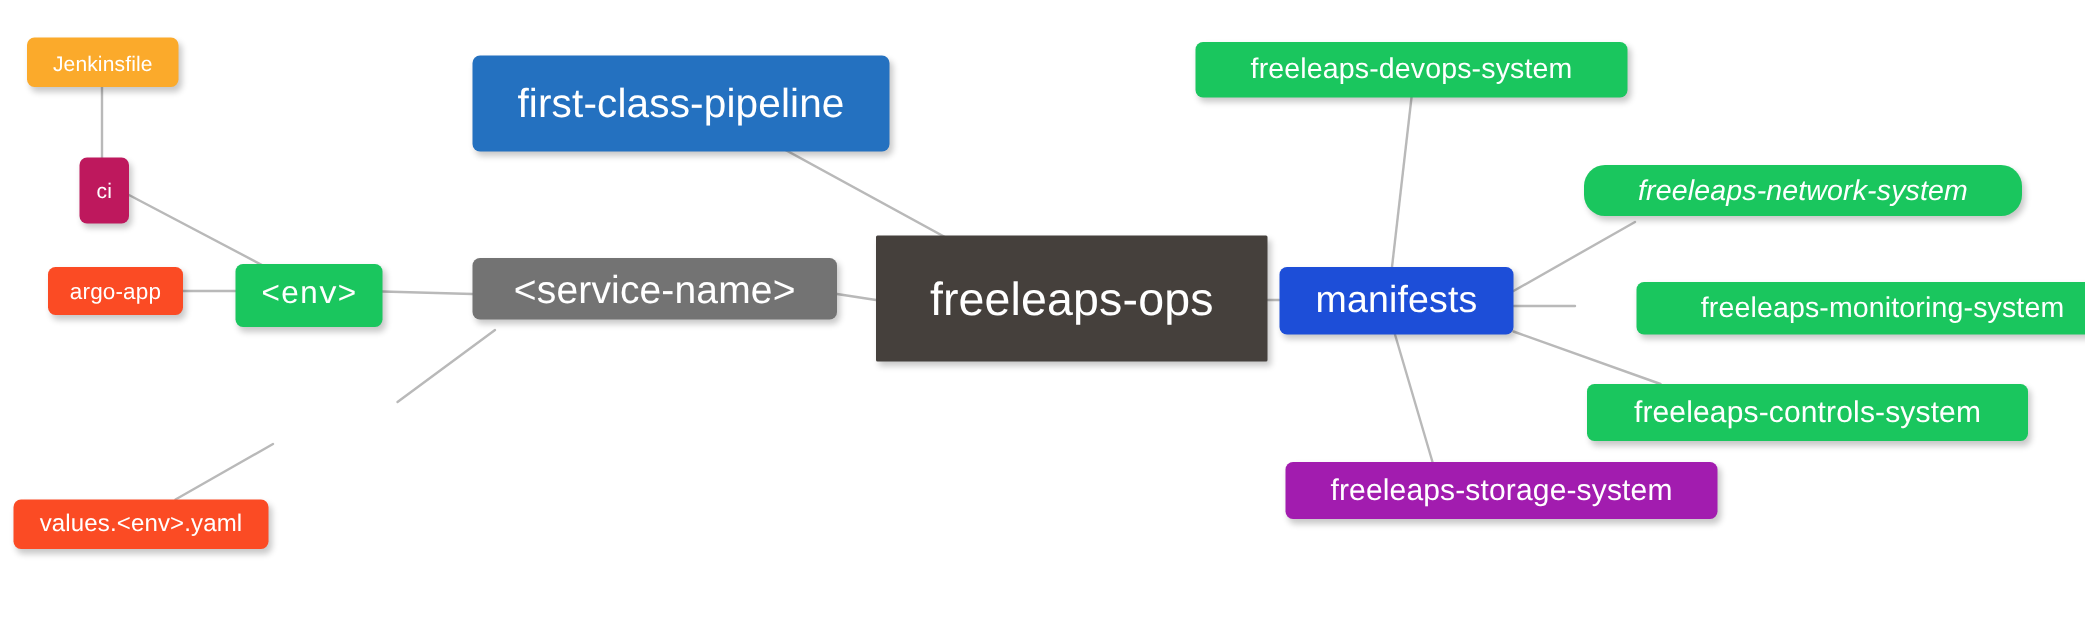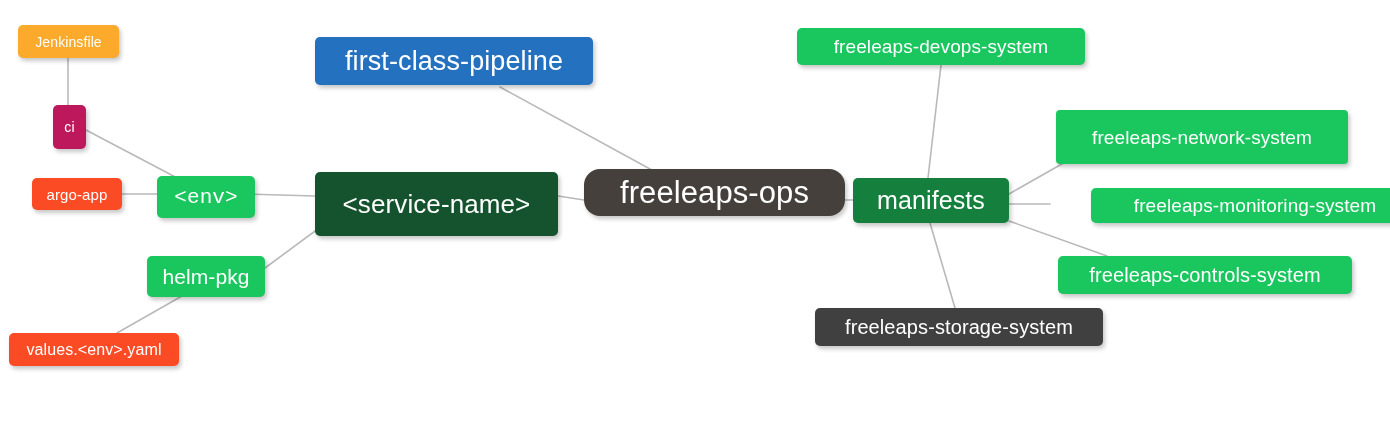--- a/index.html
+++ b/index.html
@@ -80,47 +80,44 @@
       </div>
       <div class="node" style="left: 53px; top: 105px; width: 33px; height: 44px; background: #be185d; font-size: 14px; border-radius: 5px;">
         <span class="node-label">ci</span>
       </div>
       <div class="node" style="left: 32px; top: 178px; width: 90px; height: 32px; background: rgb(251, 75, 36); font-size: 15px; border-radius: 5px;">
         <span class="node-label">argo-app</span>
       </div>
       <div class="node" style="left: 157px; top: 176px; width: 98px; height: 42px; background: rgb(26, 198, 94); font-size: 21px; border-radius: 5px; font-family: Liberation Mono, monospace;">
         <span class="node-label">&lt;env&gt;</span>
       </div>
-      <div class="node" style="left: 147px; top: 256px; width: 118px; height: 41px; background: rgb(26, 198, 94); font-size: 21px; border-radius: 5px;">
-        <span class="node-label">helm-pkg</span>
-      </div>
       <div class="node" style="left: 9px; top: 333px; width: 170px; height: 33px; background: rgb(251, 75, 36); font-size: 16px; border-radius: 5px;">
         <span class="node-label">values.&lt;env&gt;.yaml</span>
       </div>
-      <div class="node" style="left: 315px; top: 37px; width: 278px; height: 48px; background: rgb(36, 113, 192); font-size: 27px; border-radius: 5px;">
+      <div class="node" style="left: 315px; top: 37px; width: 278px; height: 64px; background: rgb(36, 113, 192); font-size: 27px; border-radius: 5px;">
         <span class="node-label">first-class-pipeline</span>
       </div>
-      <div class="node" style="left: 315px; top: 172px; width: 243px; height: 64px; background: #14532d; font-size: 26px; border-radius: 5px;">
+      <div class="node" style="left: 315px; top: 172px; width: 243px; height: 41px; background: #737373; font-size: 26px; border-radius: 5px;">
         <span class="node-label">&lt;service-name&gt;</span>
       </div>
-      <div class="node" style="left: 584px; top: 169px; width: 261px; height: 47px; background: rgb(69, 64, 60); font-size: 31px; border-radius: 16px;">
+      <div class="node" style="left: 584px; top: 157px; width: 261px; height: 84px; background: rgb(69, 64, 60); font-size: 31px; border-radius: 1px;">
         <span class="node-label">freeleaps-ops</span>
       </div>
-      <div class="node" style="left: 853px; top: 178px; width: 156px; height: 45px; background: #15803d; font-size: 25px; border-radius: 5px;">
+      <div class="node" style="left: 853px; top: 178px; width: 156px; height: 45px; background: #1d4ed8; font-size: 25px; border-radius: 5px;">
         <span class="node-label">manifests</span>
       </div>
       <div class="node" style="left: 797px; top: 28px; width: 288px; height: 37px; background: rgb(26, 198, 94); font-size: 19px; border-radius: 5px; align-items: center;">
         <span class="node-label">freeleaps-devops-system</span>
       </div>
-      <div class="node" style="left: 1056px; top: 110px; width: 292px; height: 54px; background: rgb(26, 198, 94); font-size: 19px; border-radius: 4px;">
+      <div class="node" style="left: 1056px; top: 110px; width: 292px; height: 34px; background: rgb(26, 198, 94); font-size: 19px; border-radius: 14px; font-style: italic;">
         <span class="node-label">freeleaps-network-system</span>
       </div>
       <div class="node" style="left: 1050px; top: 188px; width: 328px; height: 35px; background: rgb(26, 198, 94); font-size: 19px; border-radius: 5px; margin-left: 41px;">
         <span class="node-label">freeleaps-monitoring-system</span>
       </div>
       <div class="node" style="left: 1058px; top: 256px; width: 294px; height: 38px; background: rgb(26, 198, 94); font-size: 20px; border-radius: 5px; text-align: center;">
         <span class="node-label">freeleaps-controls-system</span>
       </div>
-      <div class="node" style="left: 815px; top: 308px; width: 288px; height: 38px; background: #404040; font-size: 20px; border-radius: 5px;">
+      <div class="node" style="left: 857px; top: 308px; width: 288px; height: 38px; background: #a21caf; font-size: 20px; border-radius: 5px;">
         <span class="node-label">freeleaps-storage-system</span>
       </div>
     </div>
 </div>
 
 </body></html>

